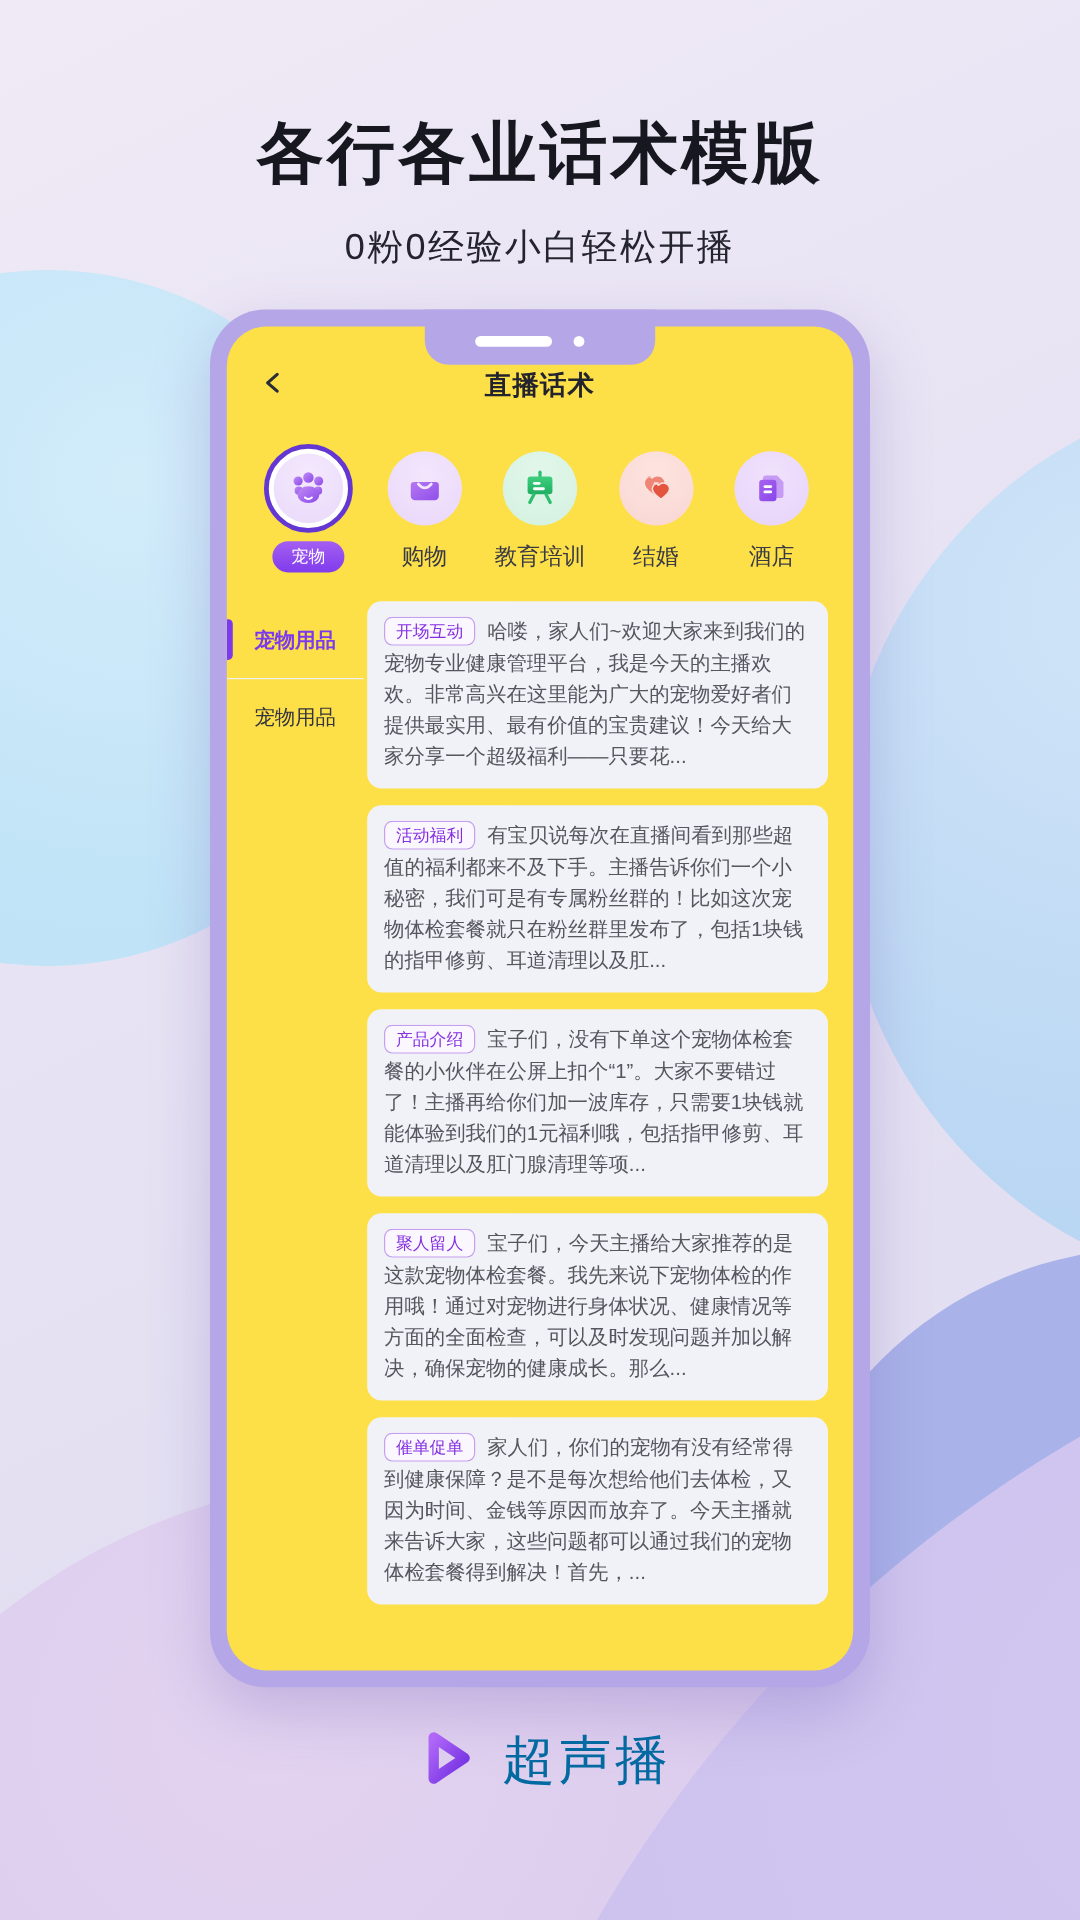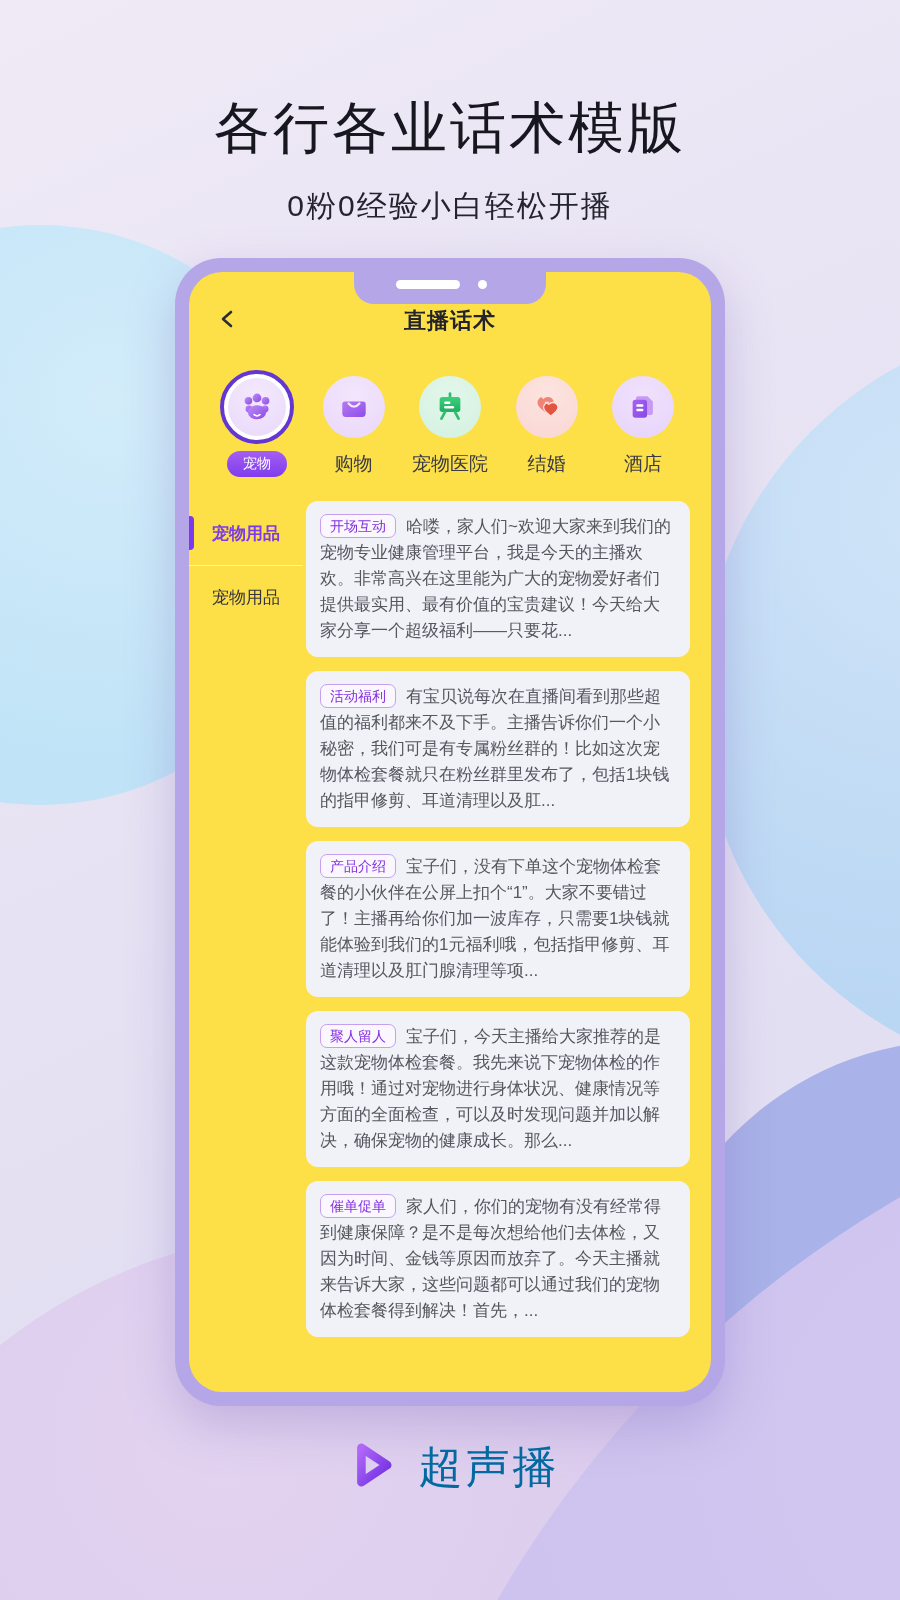--- a/index.html
+++ b/index.html
@@ -16,21 +16,21 @@
                   background:radial-gradient(circle at 30% 25%,#cfe4f8,#b9d6f3 65%); }
   .c-peri       { left:640px; top:1040px; width:640px; height:640px;
                   background:#a9b2e9; }
   .c-pink-bl    { left:-200px; top:1230px; width:1060px; height:1060px;
                   background:radial-gradient(circle at 40% 20%,#e3d3f0,#d7c8ec 70%); }
   .c-lav-bottom { left:350px; top:1050px; width:2200px; height:2200px;
                   background:radial-gradient(circle at 30% 18%,#d2c7f0,#c7bcec 60%); }
 
   .hero-title {
     position:relative; text-align:center; margin-top:96px;
-    font-size:56px; line-height:64px; font-weight:normal; color:#17171f; letter-spacing:3px;
+    font-size:56px; line-height:64px; font-weight:bold; color:#17171f; letter-spacing:3px;
   }
   .hero-sub {
     position:relative; text-align:center; margin-top:26px;
     font-size:30px; color:#24242e; letter-spacing:2px;
   }
 
   .phone {
     position:absolute; left:175px; top:258px; width:550px; height:1148px;
     background:#b5a7e7; border-radius:46px;
     box-shadow:0 20px 50px rgba(110,90,180,.28);
@@ -187,21 +187,21 @@
                 </defs>
               <line x1="20" y1="5" x2="20" y2="9" stroke="#2ebf6e" stroke-width="3" stroke-linecap="round"></line>
               <rect x="8.5" y="9" width="23" height="16.5" rx="3" fill="url(#gEdu)"></rect>
               <rect x="13.5" y="14" width="7" height="2.6" rx="1.3" fill="#ffffff"></rect>
               <rect x="13.5" y="19" width="11" height="2.6" rx="1.3" fill="#ffffff"></rect>
               <line x1="14.5" y1="25.5" x2="10.5" y2="33" stroke="#2ebf6e" stroke-width="3" stroke-linecap="round"></line>
               <line x1="25.5" y1="25.5" x2="29.5" y2="33" stroke="#2ebf6e" stroke-width="3" stroke-linecap="round"></line>
             </svg>
           </div>
         </div>
-        <div class="cat-label">宠物医院</div>
+        <div class="cat-label">教育培训</div>
       </div>
 
       <div class="cat">
         <div class="cat-icon-slot">
           <div class="icon-circle bg-wed">
             <svg width="36" height="36" viewBox="0 0 40 40">
               <path d="M16 9 c-3.6 0 -6.5 2.7 -6.5 6.1 c0 4.6 4.4 7.4 9 10.9 c4.6 -3.5 9 -6.3 9 -10.9 c0 -3.4 -2.9 -6.1 -6.5 -6.1 c-2 0 -3.8 0.9 -5 2.3 c-1.2 -1.4 -3 -2.3 -5 -2.3 z" fill="#ef8577"></path>
               <path d="M22 15 c-3.2 0 -5.8 2.4 -5.8 5.4 c0 4.1 3.9 6.6 8 9.7 c4.1 -3.1 8 -5.6 8 -9.7 c0 -3 -2.6 -5.4 -5.8 -5.4 c-1.8 0 -3.4 0.8 -4.4 2 c-1 -1.2 -2.6 -2 -4.4 -2 z" fill="#e4543f" stroke="#fbdfdc" stroke-width="1.4"></path>
             </svg>
           </div>

